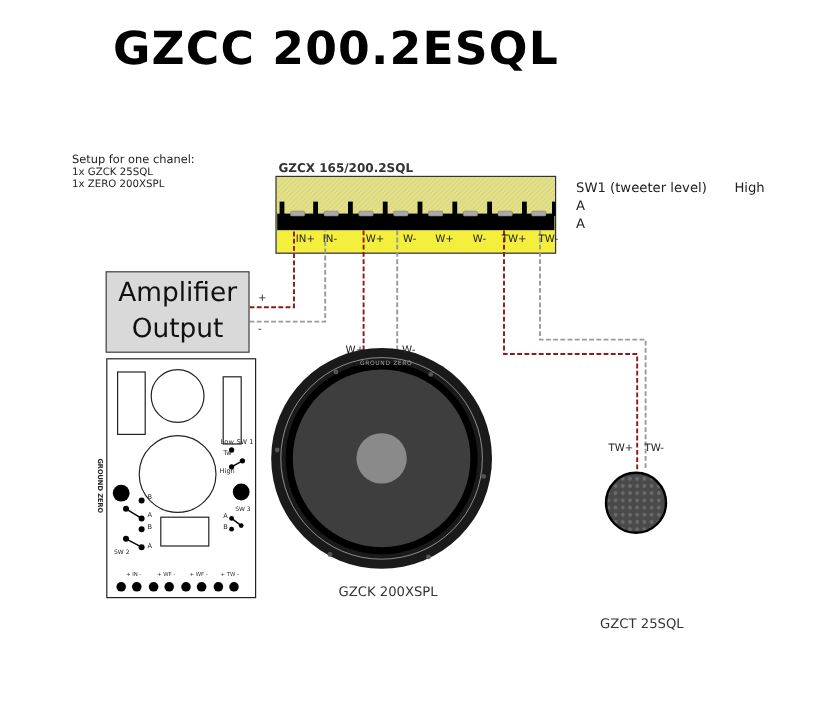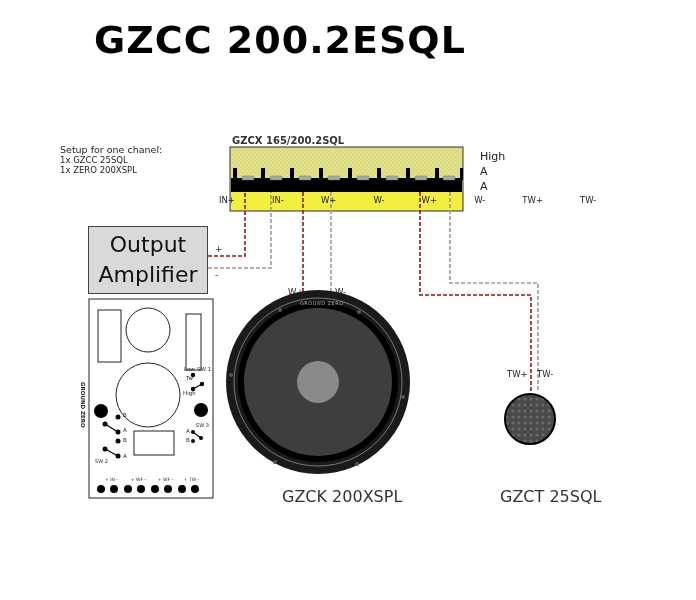--- a/index.html
+++ b/index.html
@@ -2,49 +2,50 @@
 <html><head>
 <meta charset="utf-8">
 <style>
   html, body { margin:0; padding:0; background:#ffffff; }
   body { width:696px; height:600px; position:relative; overflow:hidden;
          font-family:"DejaVu Sans", sans-serif; color:#222; }
   .abs { position:absolute; }
   .title { left:0; width:560px; top:18px; text-align:center;
            font-family:"DejaVu Sans", sans-serif; font-weight:bold;
            font-size:38px; letter-spacing:1px; color:#000; }
-  .setup { left:60px; top:129px; font-size:8.5px; line-height:10px; color:#222;margin-top:16px; }
+  .setup { left:60px; top:129px; font-size:8.5px; line-height:10px; color:#222; }
   .setup .head { font-size:9.5px; }
   .xo-label { left:232px; top:135px; font-size:10px; color:#333;font-weight:bold; }
   .jumper { left:480px; top:149px; font-size:11px; line-height:15px; color:#222; }
   .jumper .jt { color:#111; }
   .jumper .row { display:flex; }
   .jumper .row .k { width:132px; }
   svg { position:absolute; left:0; top:0; }
   .amp { left:88px; top:226px; width:120px; height:68px; background:#d9d9d9;
          border:1px solid #444; box-sizing:border-box; text-align:center;
          font-size:22px; line-height:30px; color:#111; padding-top:3px; }
   .lbl { font-size:8.5px; color:#222; }
-  .cap { font-size:16px; color:#333; }
+  .cap { font-size:11px; color:#333; }
 </style>
 </head>
 <body>
 
 <div class="abs title">GZCC 200.2ESQL</div>
 
 <div class="abs setup">
   <div class="head">Setup for one chanel:</div>
-  <div>1x GZCC 25SQL</div>
+  <div>1x GZCK 25SQL</div>
   <div>1x ZERO 200XSPL</div>
 </div>
 
 <div class="abs xo-label">GZCX 165/200.2SQL</div>
 
 <div class="abs jumper">
   <div class="row">
+    <span class="k">SW1 (tweeter level)</span>
     <span>High</span>
   </div>
   <div class="row">
     <span>A</span>
   </div>
   <div class="row">
     <span>A</span>
   </div>
 </div>
 
@@ -158,45 +159,45 @@
       <circle cx="195" cy="489" r="4"></circle>
     </g>
     <path d="M193 389 L202 384" stroke="#000" stroke-width="1.2"></path>
     <path d="M105 424 L118 432" stroke="#000" stroke-width="1.2"></path>
     <path d="M105 449 L118 456" stroke="#000" stroke-width="1.2"></path>
     <path d="M193 432 L201 438" stroke="#000" stroke-width="1.2"></path>
   </g>
 </svg>
 
 <div class="abs amp">
+  <div>Amplifier</div>
   <div>Output</div>
-  <div>Amplifier</div>
 </div>
 <div class="abs lbl" style="left:215px;top:244px;">+</div>
 <div class="abs lbl" style="left:215px;top:270px;">-</div>
 
-<div class="abs" style="left:219px;top:195px;width:231px;height:14px;display:flex;font-size:8.5px;color:#222;gap:37px;">
+<div class="abs" style="left:240px;top:195px;width:231px;height:14px;display:flex;font-size:8.5px;color:#222;">
   <span style="width:29px;text-align:center">IN+</span>
   <span style="width:29px;text-align:left">IN-</span>
   <span style="width:29px;text-align:center">W+</span>
   <span style="width:29px;text-align:center">W-</span>
   <span style="width:29px;text-align:center">W+</span>
   <span style="width:29px;text-align:center">W-</span>
   <span style="width:29px;text-align:center">TW+</span>
   <span style="width:28px;text-align:center">TW-</span>
 </div>
 
 <div class="abs lbl" style="left:288px;top:287px;">W+</div>
 <div class="abs lbl" style="left:335px;top:287px;">W-</div>
 <div class="abs" style="left:300px;top:300px;font-size:5px;color:#aaa;letter-spacing:0.5px;">GROUND ZERO</div>
 <div class="abs cap" style="left:282px;top:487px;">GZCK 200XSPL</div>
 
 <div class="abs lbl" style="left:507px;top:369px;">TW+</div>
 <div class="abs lbl" style="left:537px;top:369px;">TW-</div>
-<div class="abs cap" style="left:500px;top:487px;">GZCT 25SQL</div>
+<div class="abs cap" style="left:500px;top:513px;">GZCT 25SQL</div>
 
 <div class="abs" style="left:86px;top:382px;font-size:5.5px;font-weight:bold;transform:rotate(90deg);transform-origin:left top;color:#222;">GROUND ZERO</div>
 <div class="abs" style="left:184px;top:366px;font-size:5.5px;">Low</div>
 <div class="abs" style="left:197px;top:366px;font-size:5.5px;">SW 1</div>
 <div class="abs" style="left:186px;top:375px;font-size:5.5px;">Tw</div>
 <div class="abs" style="left:183px;top:390px;font-size:5.5px;">High</div>
 <div class="abs" style="left:123px;top:412px;font-size:5.5px;">B</div>
 <div class="abs" style="left:123px;top:427px;font-size:5.5px;">A</div>
 <div class="abs" style="left:123px;top:437px;font-size:5.5px;">B</div>
 <div class="abs" style="left:123px;top:453px;font-size:5.5px;">A</div>

